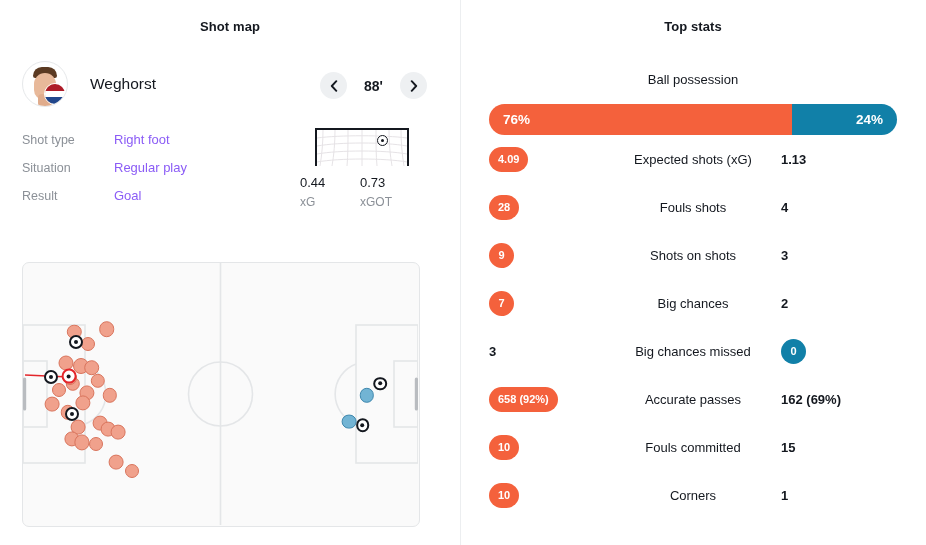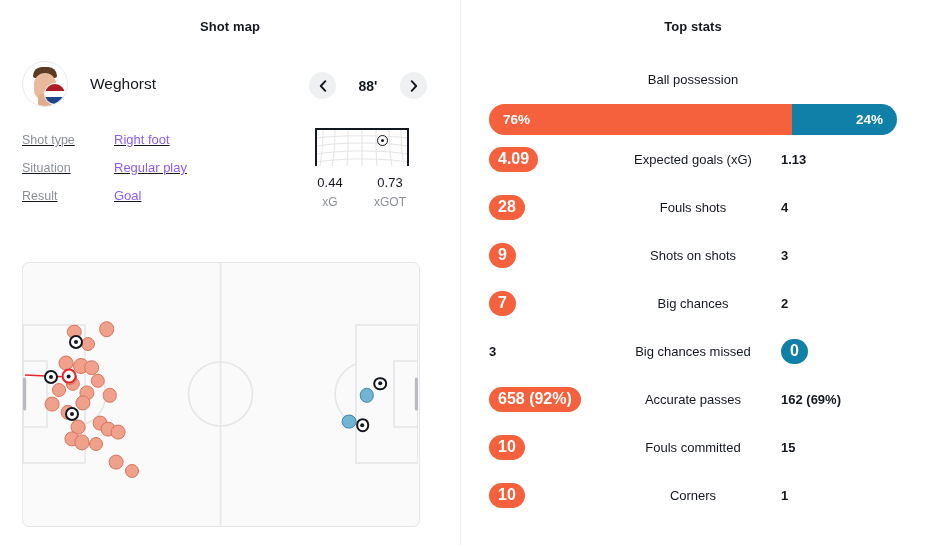--- a/index.html
+++ b/index.html
@@ -77,29 +77,28 @@
   }
   .nav-btn {
     width: 27px; height: 27px; border-radius: 50%;
     background: #eef0f2; border: none;
     display: flex; align-items: center; justify-content: center;
     cursor: pointer; color: #14181f;
     font-size: 13px; line-height: 1; padding: 0;
   }
   .nav-btn svg { display: block; }
   .shot-minute {
-    width: 64px; text-align: center;
+    width: 53px; text-align: center;
     font-size: 14px; font-weight: 700; color: #14181f;
   }
 
   
   .details {
     margin: 24px 0 0 22px;
     position: relative;
-    text-decoration: underline;
   }
   .detail-row {
     display: flex; align-items: baseline;
     height: 28px;
   }
   .detail-label {
     width: 92px; font-size: 12.5px; color: #8b9097;
   }
   .detail-value {
     font-size: 13px; color: #8b5cf6;
@@ -125,21 +124,21 @@
     left: 60px; top: 5px;
     display: flex; align-items: center; justify-content: center;
   }
   .goal-shot:after {
     content: ""; width: 3.4px; height: 3.4px; border-radius: 50%;
     background: #14181f;
   }
   .xg-nums {
     display: flex; margin-top: 9px;
   }
-  .xg-col { width: 60px; text-align: center; }
+  .xg-col { width: 60px; }
   .xg-col.first { margin-left: 0px; }
   .xg-val { font-size: 13px; color: #14181f; }
   .xg-key { font-size: 12px; color: #8b9097; margin-top: 5px; }
 
   
   .pitch-wrap {
     position: absolute; left: 22px; top: 262px;
     width: 398px; height: 265px;
   }
   .pitch {
@@ -200,21 +199,21 @@
   }
   .stat-label {
     flex: 1; text-align: center;
     font-size: 13px; color: #14181f;
   }
   .plain-val { font-size: 13px; font-weight: 700; color: #14181f; }
   .pill {
     display: inline-flex; align-items: center; justify-content: center;
     height: 25px; min-width: 25px; padding: 0 9px;
     border-radius: 13px;
-    color: #fff; font-size: 16px; font-weight: 700;
+    color: #fff; font-size: 11px; font-weight: 700;
     white-space: nowrap;
   }
   .pill-home { background: #f4613c; }
   .pill-away { background: #1180a8; }
 </style>
 </head>
 <body>
 
 <div class="app">
 
@@ -369,21 +368,21 @@
       <div class="poss-seg poss-away" id="poss-away" style="flex: 24 1 0%;">
         <span>24%</span>
       </div>
     </div>
 
     <div id="stat-rows">
         <div class="stat-row">
           <div class="stat-side">
             <span class="pill pill-home">4.09</span>
           </div>
-          <div class="stat-label">Expected goals (xG)</div>
+          <div class="stat-label">Expected shots (xG)</div>
           <div class="stat-side">
             <span class="plain-val">1.13</span>
           </div>
         </div>
         <div class="stat-row">
           <div class="stat-side">
             <span class="pill pill-home">28</span>
           </div>
           <div class="stat-label">Fouls shots</div>
           <div class="stat-side">

